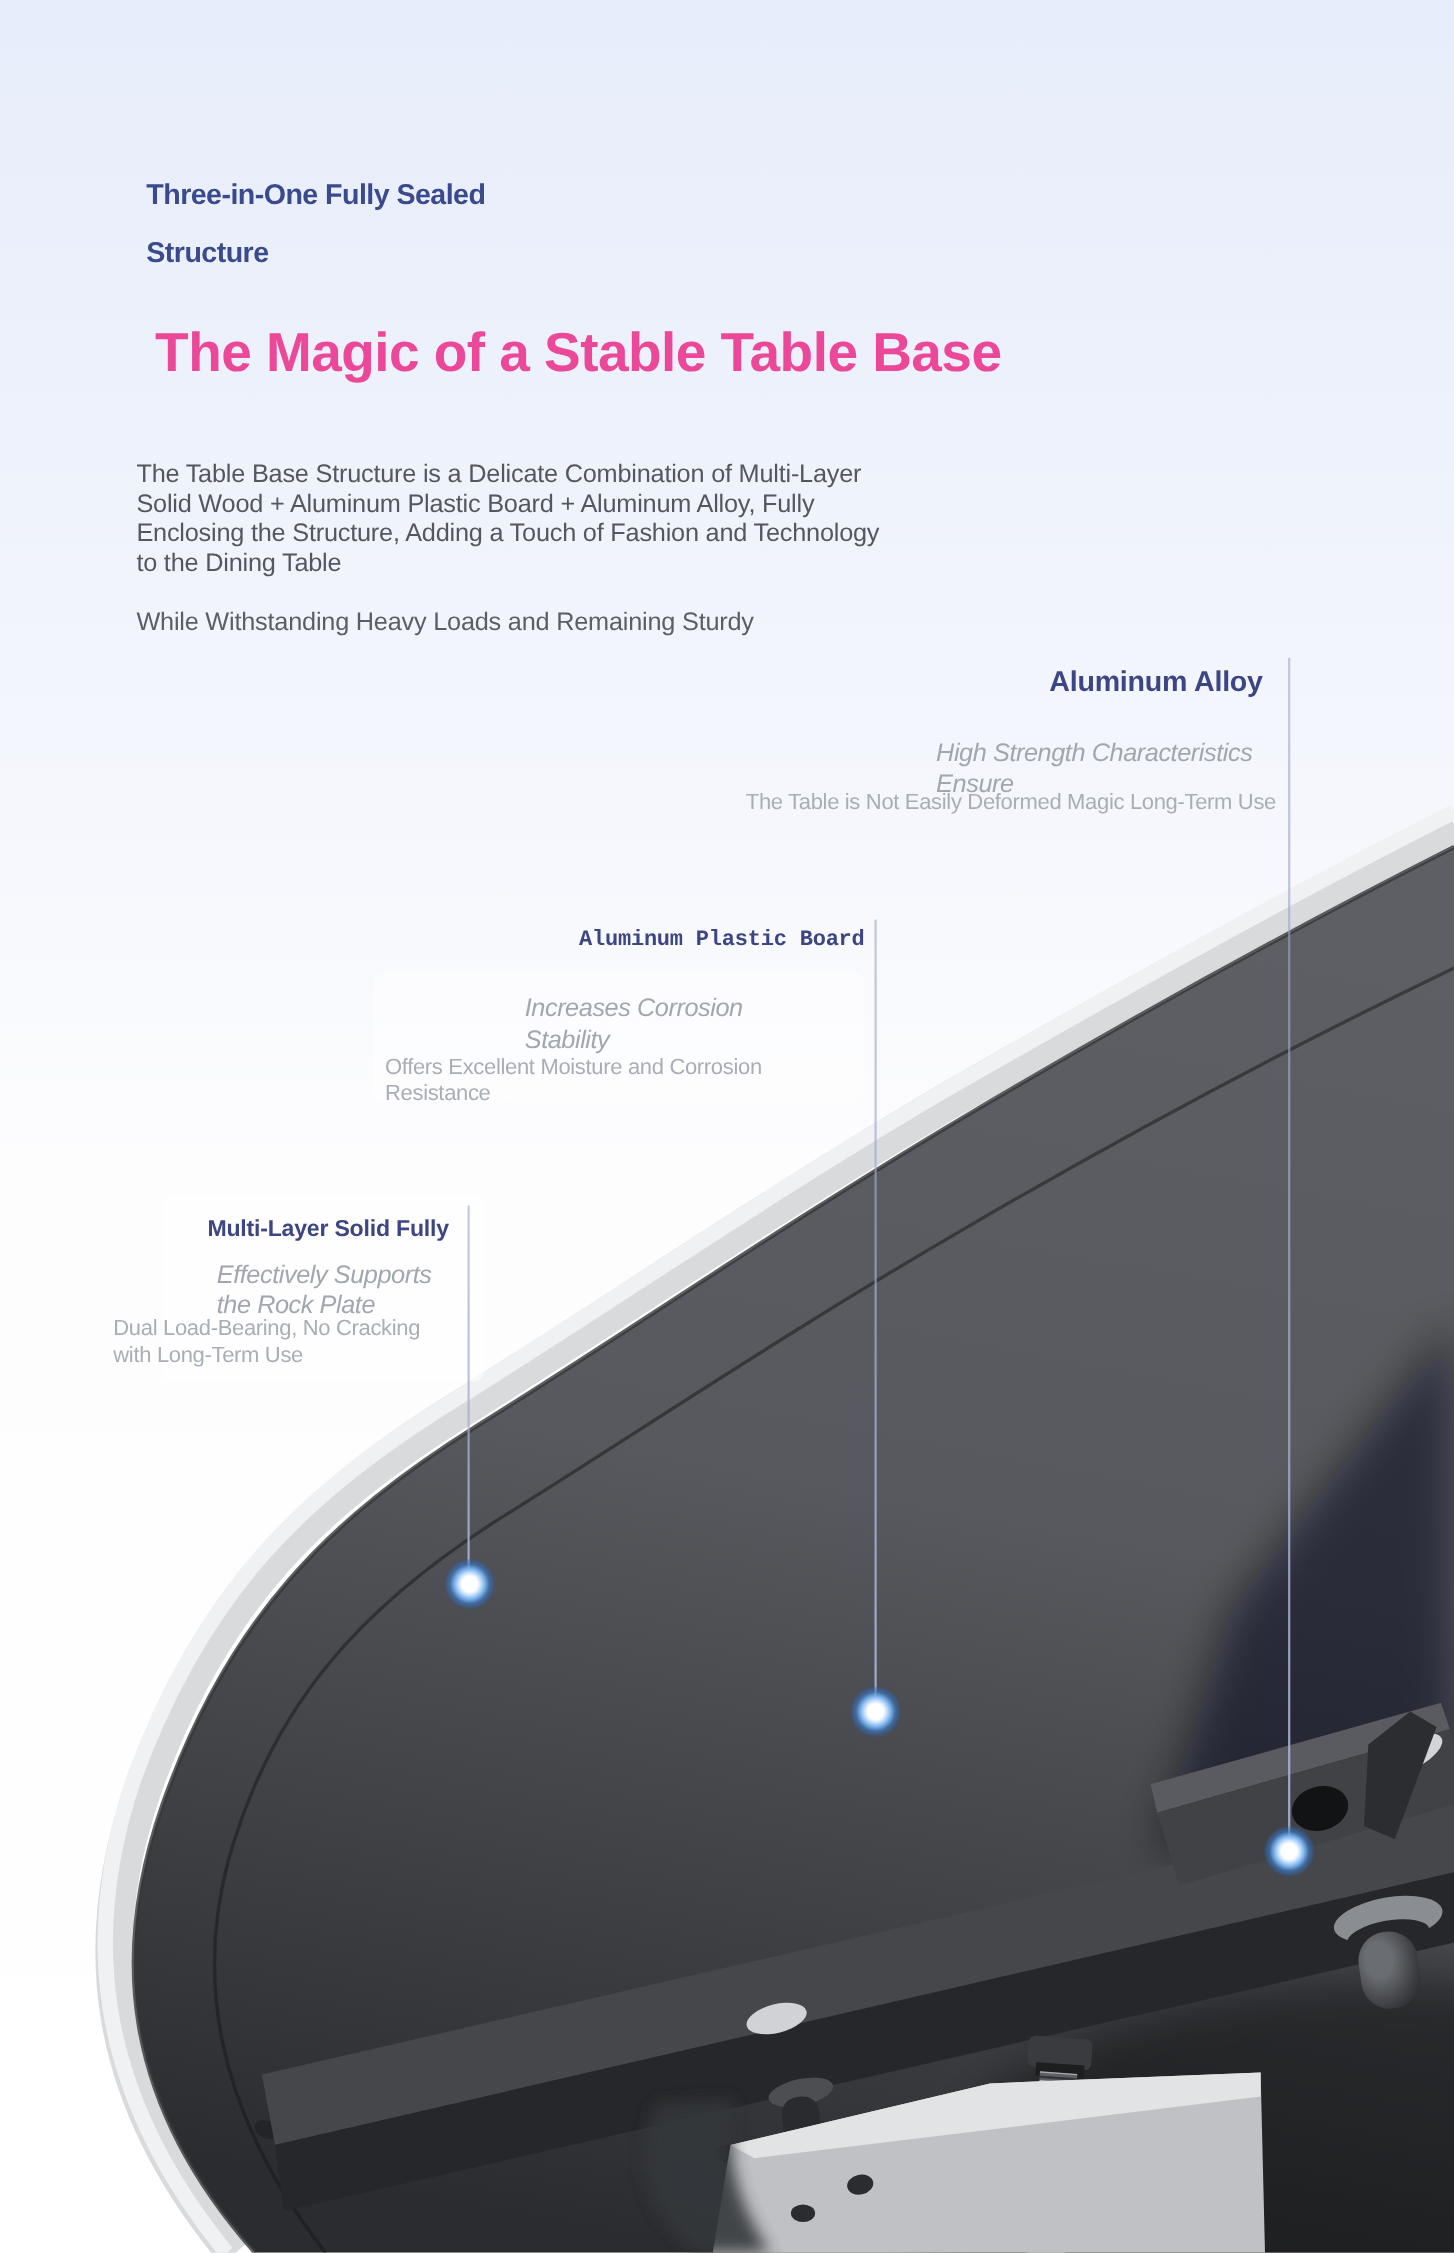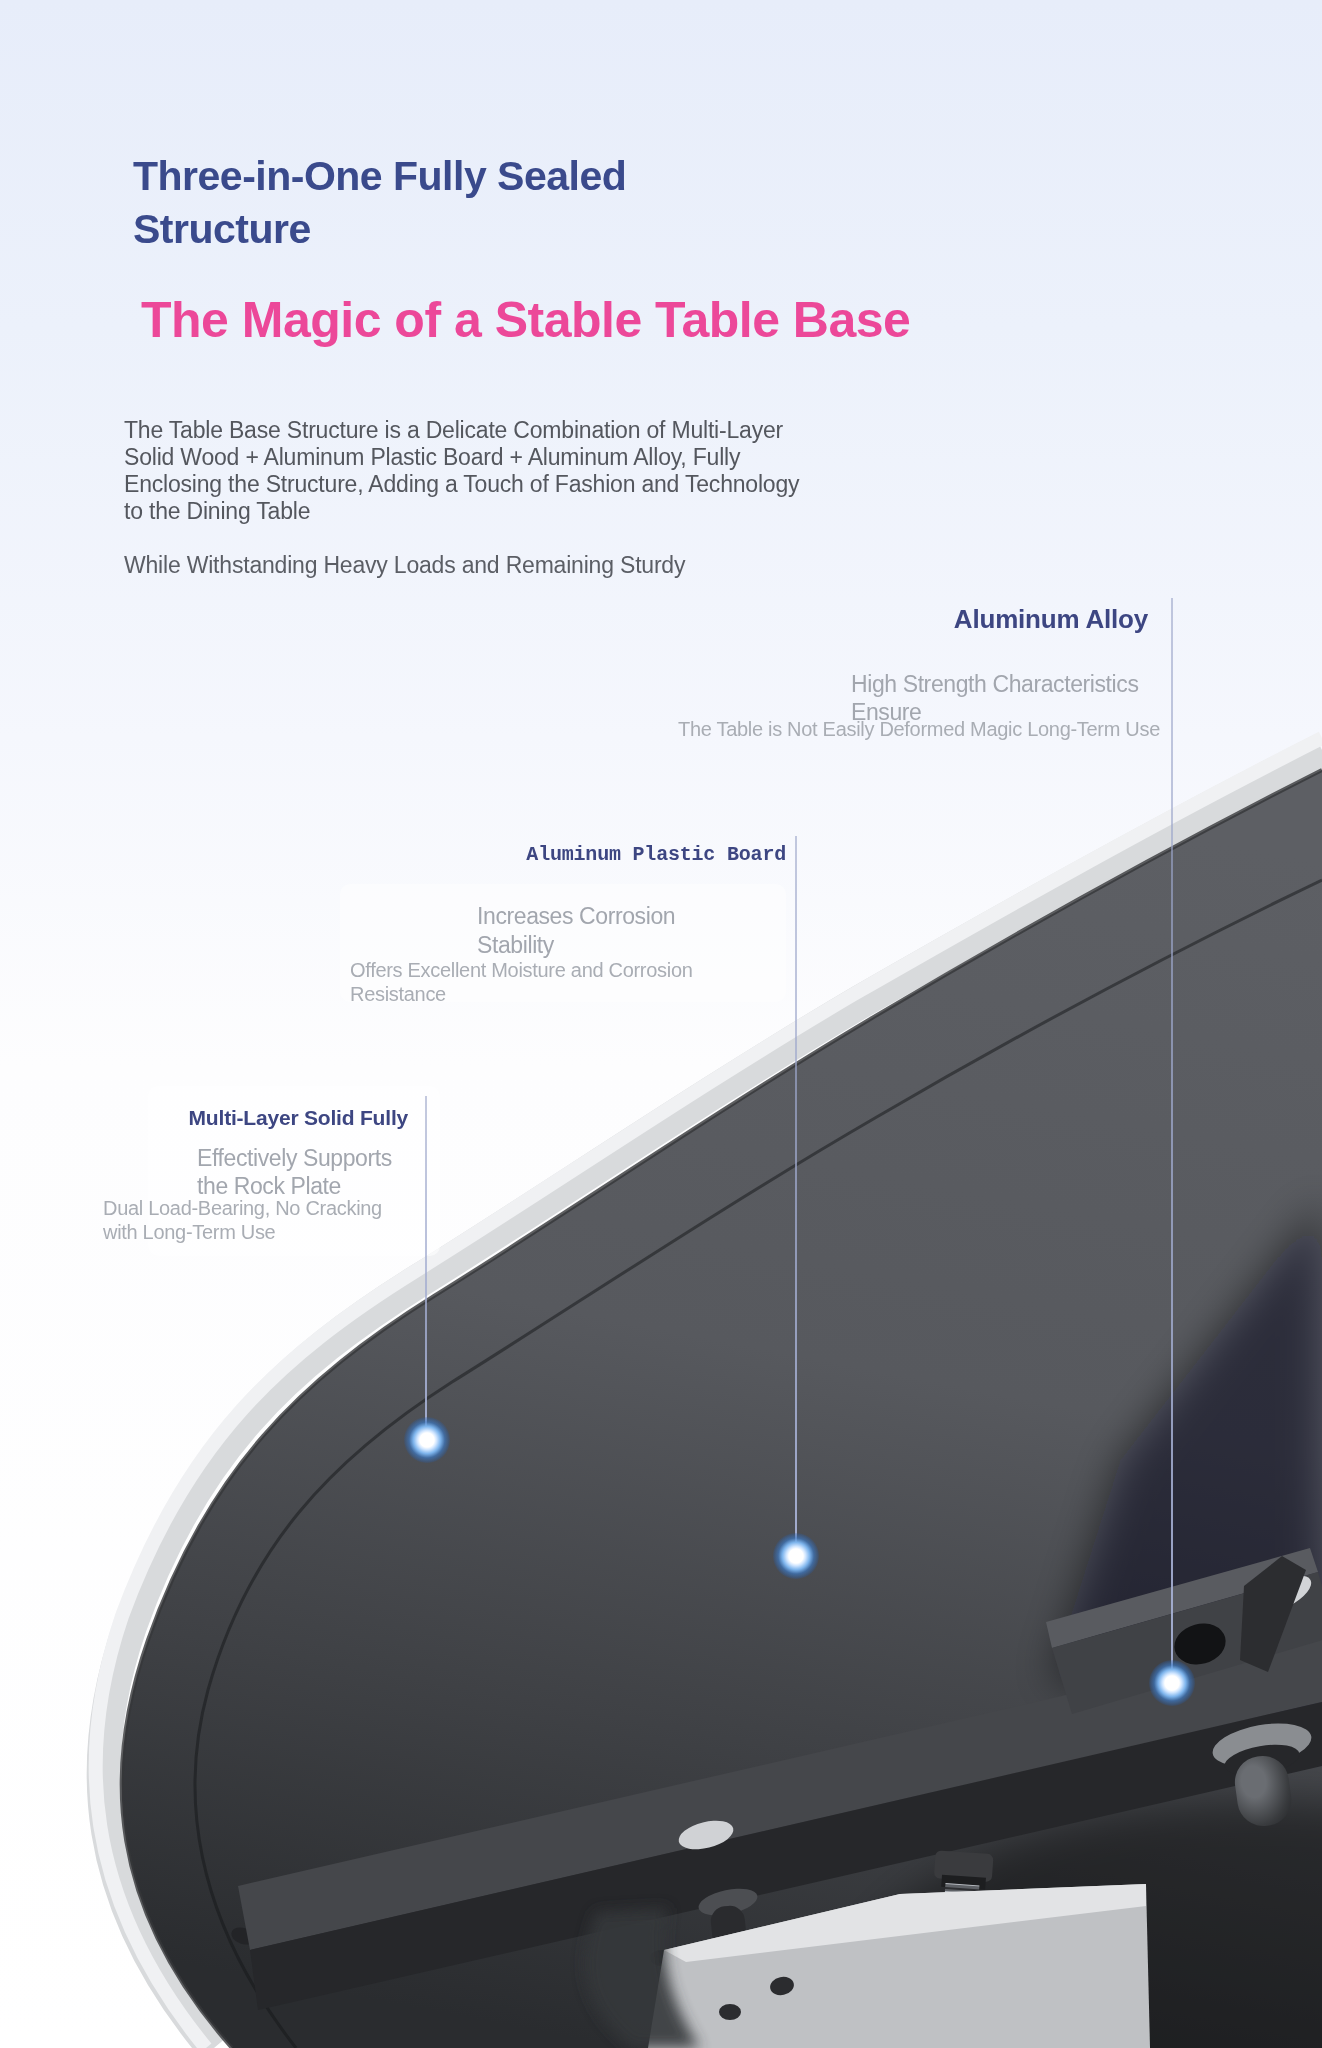--- a/index.html
+++ b/index.html
@@ -5,35 +5,35 @@
   html,body{margin:0;padding:0;}
   body{
     width:1322px;height:2048px;position:relative;overflow:hidden;
     font-family:"Liberation Sans","DejaVu Sans",sans-serif;
     background:linear-gradient(180deg,#e7edfa 0%,#ecf1fb 16%,#f5f7fd 36%,#fdfdfe 52%,#ffffff 100%);
   }
   .stage{position:absolute;inset:0;}
   .photo{position:absolute;inset:0;z-index:1;}
   .txt{position:absolute;z-index:5;white-space:pre-line;}
   .eyebrow{
-    left:133px;top:150px;font-size:41px;font-weight:700;line-height:53px;
+    left:133px;top:150px;font-size:26px;font-weight:700;line-height:53px;
     color:#3a4a8c;letter-spacing:-0.5px;
   }
   .main-title{
     left:141px;top:291px;font-size:50px;font-weight:700;line-height:58px;
     color:#ec4899;letter-spacing:-0.5px;
   }
   .description{
     left:124px;top:417px;font-size:23px;line-height:27px;color:#54575e;letter-spacing:-0.2px;
   }
   .tagline{
     left:124px;top:552px;font-size:23px;color:#5b5e65;letter-spacing:-0.2px;
   }
   .callout-label{font-weight:700;color:#3d4682;text-align:right;letter-spacing:-0.2px;}
-  .callout-heading{color:#a2a6ae;letter-spacing:-0.4px;}
+  .callout-heading{color:#a2a6ae;letter-spacing:-0.4px;font-style:italic;}
   .callout-subtext{color:#a9adb4;letter-spacing:-0.3px;}
 
   .lbl-alloy{right:174px;top:604px;font-size:26px;}
   .hd-alloy{left:851px;top:670px;font-size:23px;line-height:28px;}
   .st-alloy{right:162px;top:718px;font-size:20px;text-align:right;}
 
   .lbl-apb{right:536px;top:843px;font-size:20px;font-family:Liberation Mono, monospace;}
   .hd-apb{left:477px;top:902px;font-size:23px;line-height:29px;}
   .st-apb{left:350px;top:958px;font-size:20px;line-height:24px;}
 

